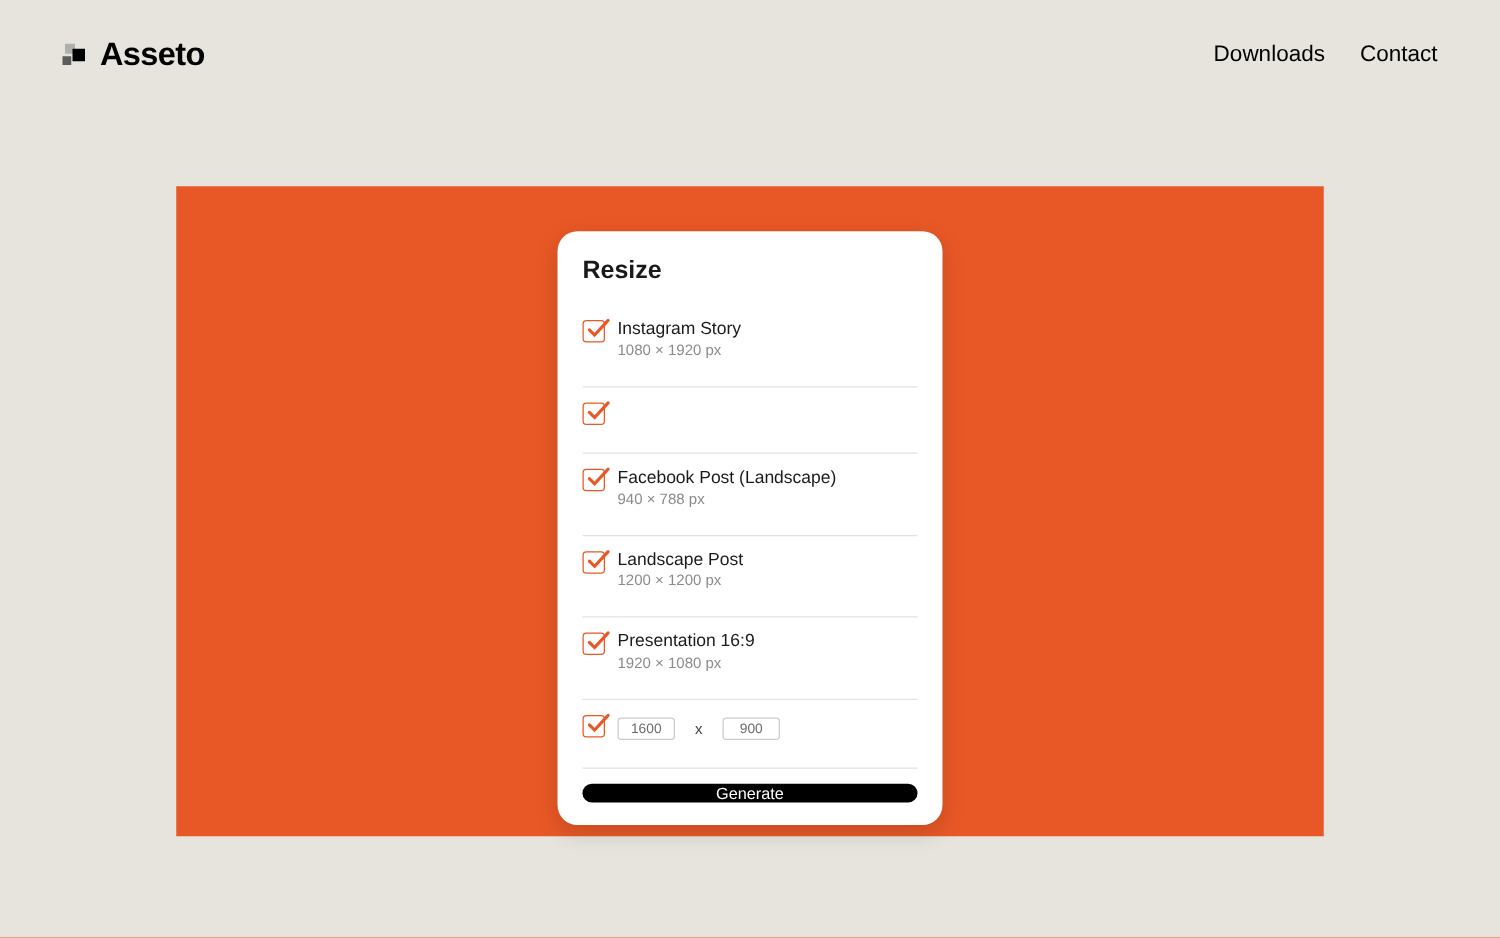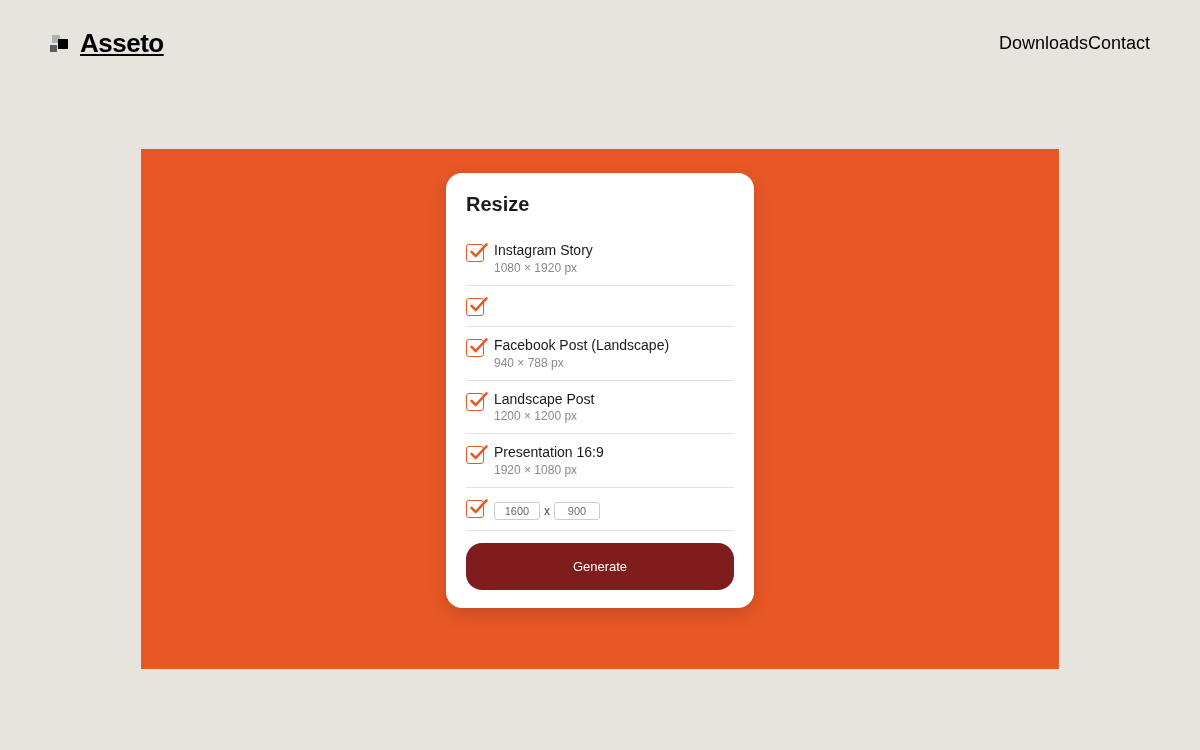--- a/index.html
+++ b/index.html
@@ -15,79 +15,79 @@
   .header {
     display: flex;
     justify-content: space-between;
     align-items: center;
     padding: 28px 50px 0 50px;
   }
   .brand {
     display: flex;
     align-items: center;
     gap: 8px;
-    text-decoration: underline;
   }
   .brand-logo {
     width: 22px;
     height: 22px;
     position: relative;
   }
   .brand-logo .sq { position: absolute; }
   .brand-logo .s1 { width:8px;height:8px;left:2px;top:2px;background:#aeb0ac; }
   .brand-logo .s2 { width:10px;height:10px;left:8px;top:6px;background:#000; }
   .brand-logo .s3 { width:7px;height:7px;left:0;top:12px;background:#5c5c5c; }
   .brand-name {
     font-size: 26px;
     font-weight: 800;
     letter-spacing: -0.5px;
     color: #000;
   }
   .nav {
     display: flex;
+    gap: 28px;
   }
   .nav a {
     font-size: 18px;
     color: #000;
     text-decoration: none;
   }
 
   
   .stage {
     margin: 90px auto 0 auto;
     width: 918px;
     height: 520px;
     background: #e85826;
     position: relative;
   }
 
   
   .card {
     position: absolute;
-    top: 24px;
+    top: 36px;
     left: 50%;
     transform: translateX(-50%);
     width: 308px;
     background: #fff;
     border-radius: 16px;
     padding: 20px 20px 18px 20px;
     box-shadow: 0 6px 18px rgba(0,0,0,0.15);
   }
   .card-title {
     font-size: 20px;
     font-weight: 700;
     color: #1a1a1a;
     margin-bottom: 16px;
   }
 
   .option {
     display: flex;
     align-items: flex-start;
     gap: 10px;
-    padding: 10px 0 10px 0;
+    padding: 10px 0 22px 0;
     border-bottom: 1px solid #e2e2e2;
   }
   .option:first-of-type { padding-top: 2px; }
   .checkbox {
     width: 18px;
     height: 18px;
     border: 1.5px solid #e85826;
     border-radius: 3px;
     flex-shrink: 0;
     position: relative;
@@ -108,21 +108,21 @@
   }
   .opt-dim {
     font-size: 12px;
     color: #8a8a8a;
     margin-top: 2px;
   }
 
   .custom-inputs {
     display: flex;
     align-items: center;
-    gap: 4px;
+    gap: 16px;
     margin-top: 4px;
   }
   .dim-input {
     width: 46px;
     height: 18px;
     border: 1px solid #ccc;
     border-radius: 3px;
     font-size: 11px;
     text-align: center;
     color: #6a6a6a;
@@ -130,25 +130,25 @@
   }
   .dim-x {
     font-size: 12px;
     color: #444;
   }
 
   .generate-btn {
     display: block;
     width: 100%;
     margin-top: 12px;
-    background: #7f1d1d;
+    background: #000000;
     color: #fff;
     border: none;
     border-radius: 16px;
-    padding: 16px 0;
+    padding: 0 0;
     font-size: 13px;
     cursor: pointer;
   }
 </style>
 </head>
 <body>
 
 <div class="header">
   <div class="brand">
     <div class="brand-logo">

